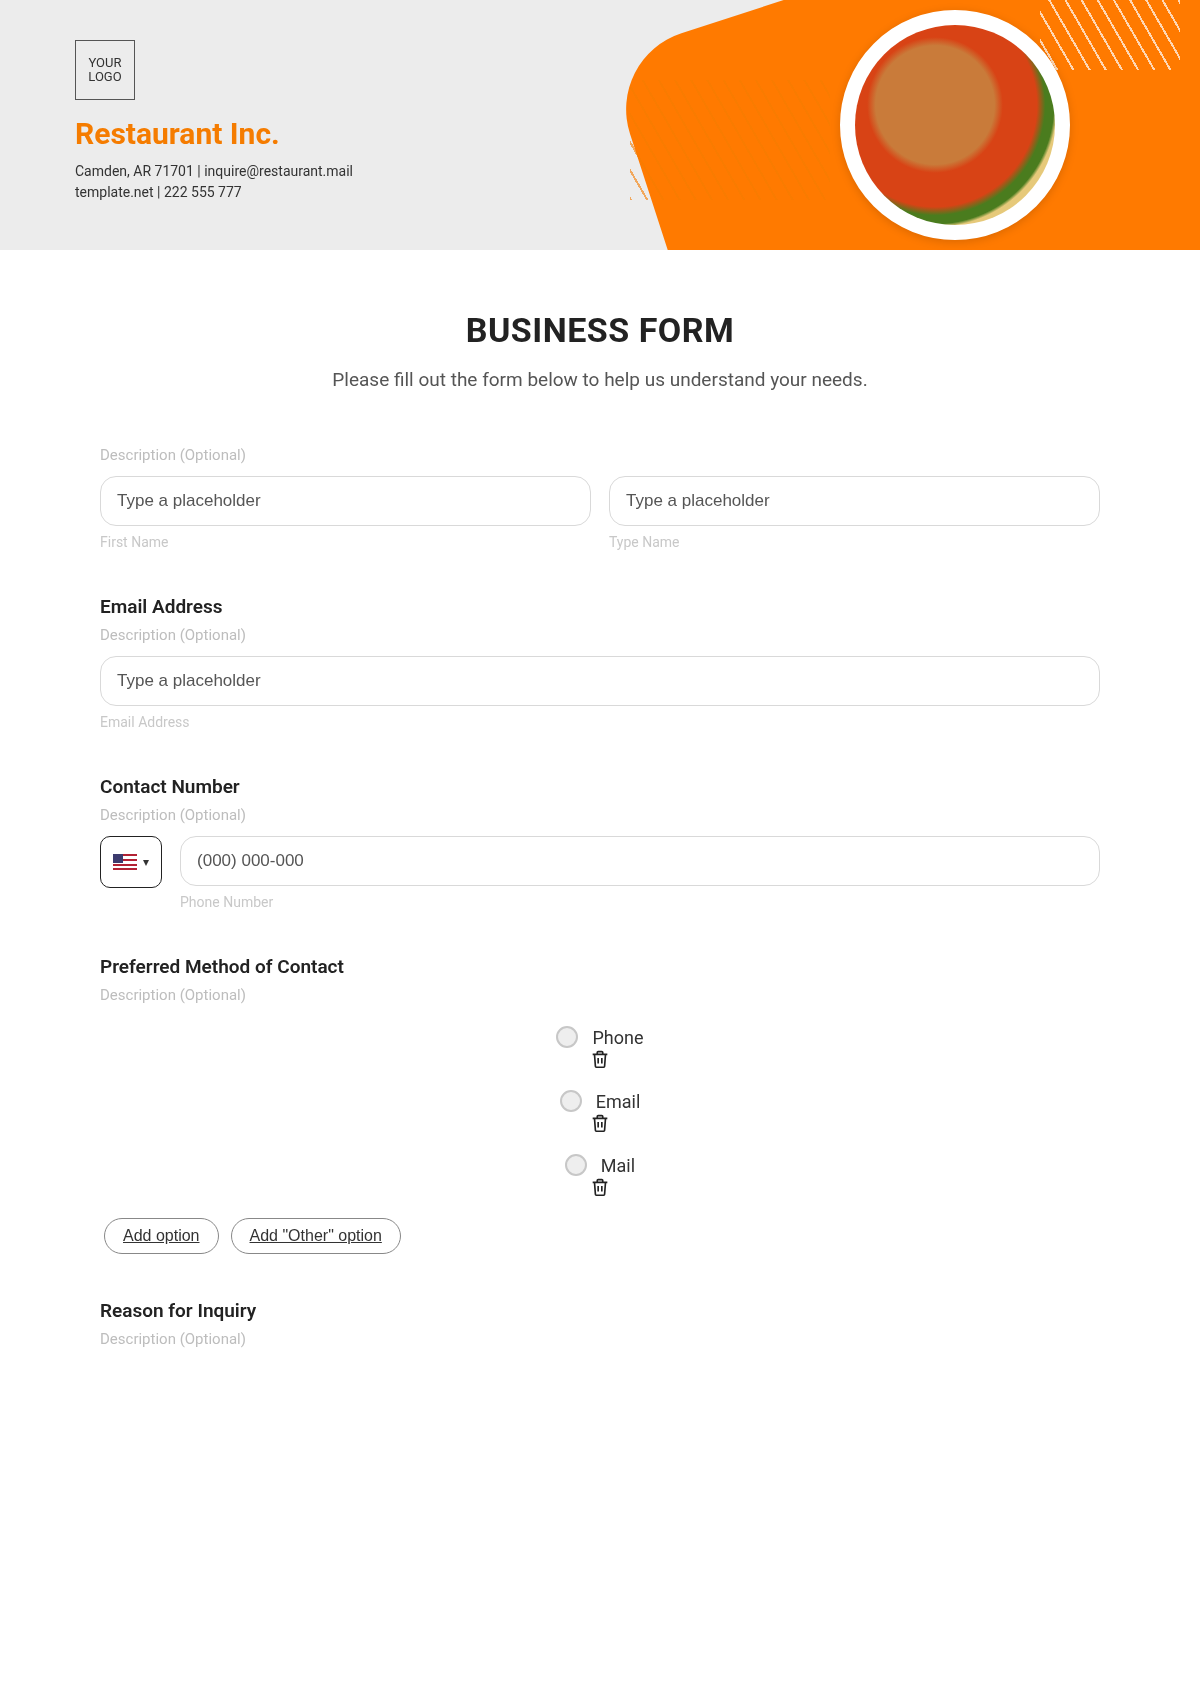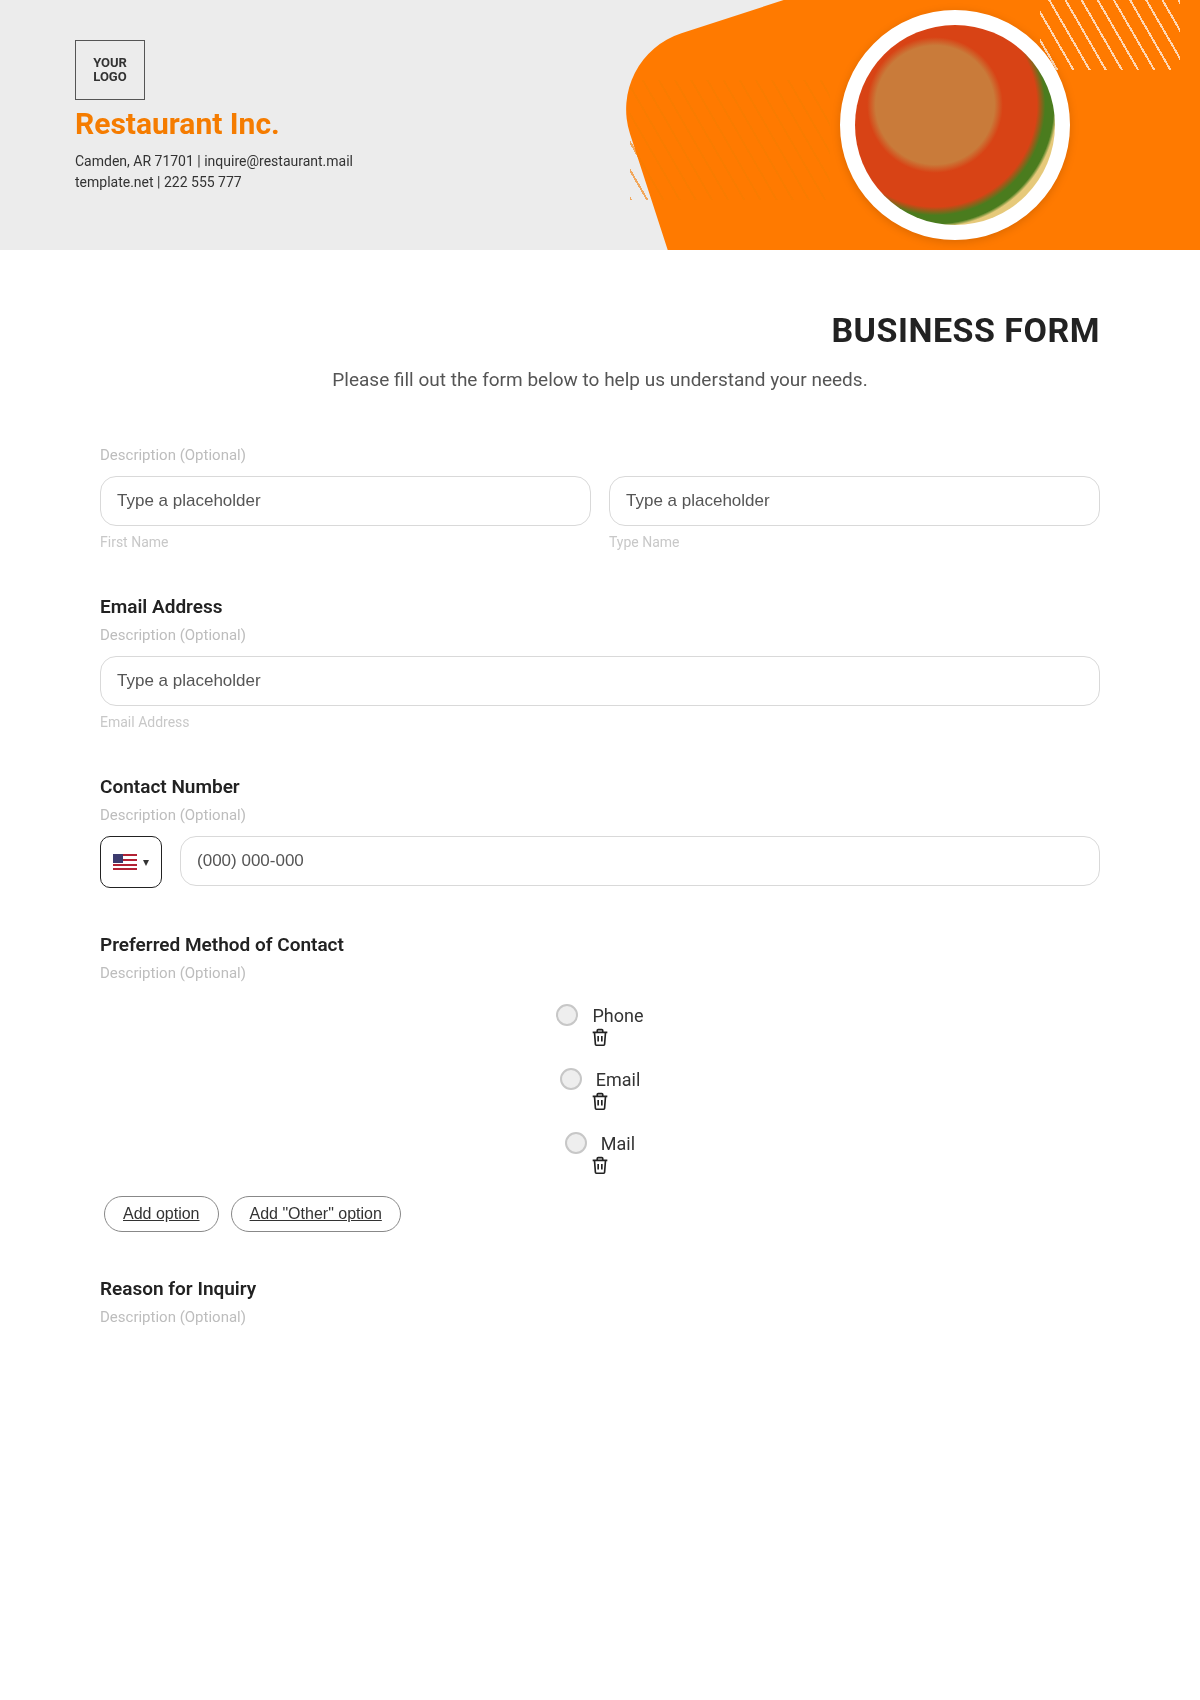--- a/index.html
+++ b/index.html
@@ -11,31 +11,31 @@
   }
   .header {
     background: #ececec;
     height: 250px;
     position: relative;
     overflow: hidden;
     padding: 40px 0 0 75px;
   }
   .logo-box {
     border: 1px solid #555;
-    width: 70px;
+    width: 60px;
     height: 60px;
     display: flex;
     align-items: center;
     justify-content: center;
     font-size: 13px;
-    font-weight: 700;
+    font-weight: 400;
     text-align: center;
     line-height: 1.1;
     color: #333;
-    margin-bottom: 6px;
+    margin-bottom: 16px;
   }
   .company {
     color: #f57c00;
     font-size: 30px;
     font-weight: 700;
     margin-bottom: 10px;
   }
   .info-line {
     font-size: 14px;
     color: #333;
@@ -77,21 +77,21 @@
   .hatch2 {
     position:absolute;width:140px;height:80px;
     right:20px;top:-10px;
     background-image: repeating-linear-gradient(60deg, rgba(255,255,255,0.7) 0 2px, transparent 2px 14px);
   }
   .form-area {
     padding: 60px 100px 40px 100px;
     background:#fff;
   }
   .form-title {
-    text-align:right;
+    text-align:center;
     font-size:34px;
     font-weight:700;
     letter-spacing:0.5px;
     margin-bottom:18px;
   }
   .form-sub {
     text-align:center;
     font-size:19px;
     color:#555;
     margin-bottom:55px;
@@ -217,20 +217,21 @@
   <div class="field-block">
     <div class="label">Contact Number</div>
     <div class="desc">Description (Optional)</div>
     <div class="phone-row">
       <button class="flag-btn">
         <span class="flag"></span>
         <span class="chev">▾</span>
       </button>
       <div class="phone-col">
         <input class="input" placeholder="(000) 000-000" style="">
+        <div class="sublabel">Phone Number</div>
       </div>
     </div>
   </div>
 
   <div class="field-block">
     <div class="label">Preferred Method of Contact</div>
     <div class="desc">Description (Optional)</div>
 
     <div class="opt-row">
       <div class="opt-left">

